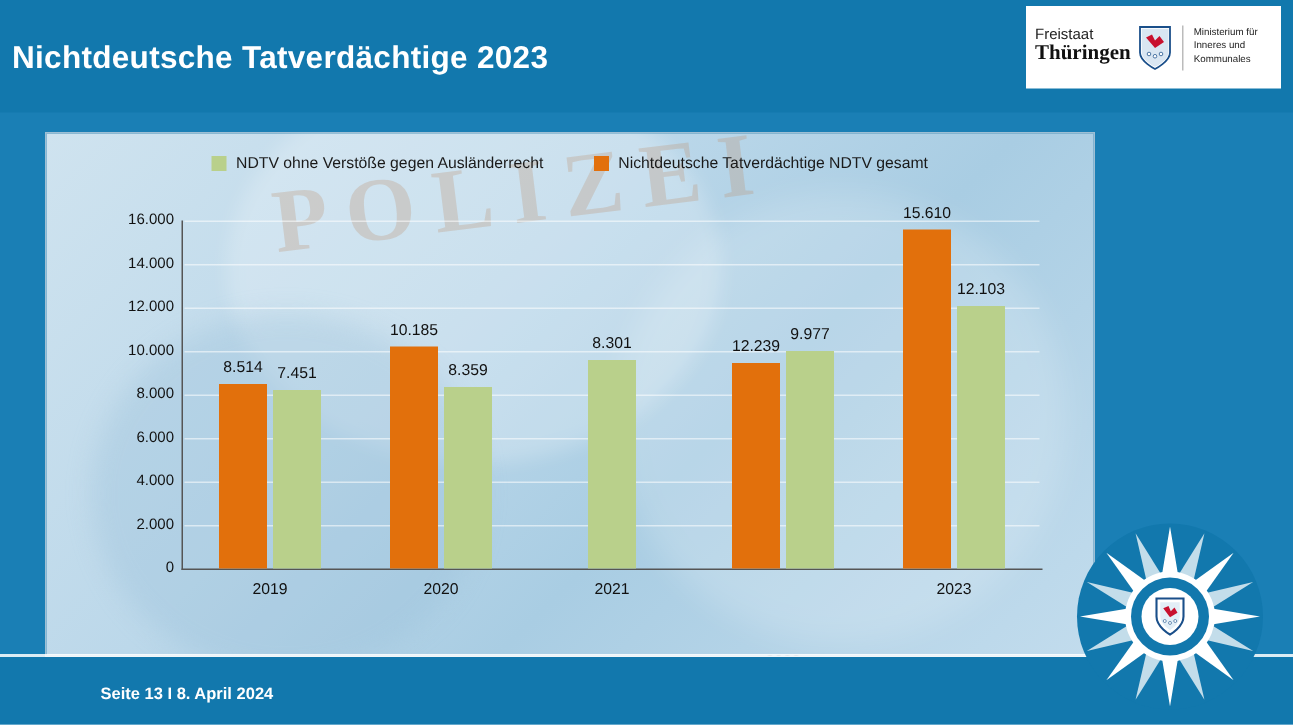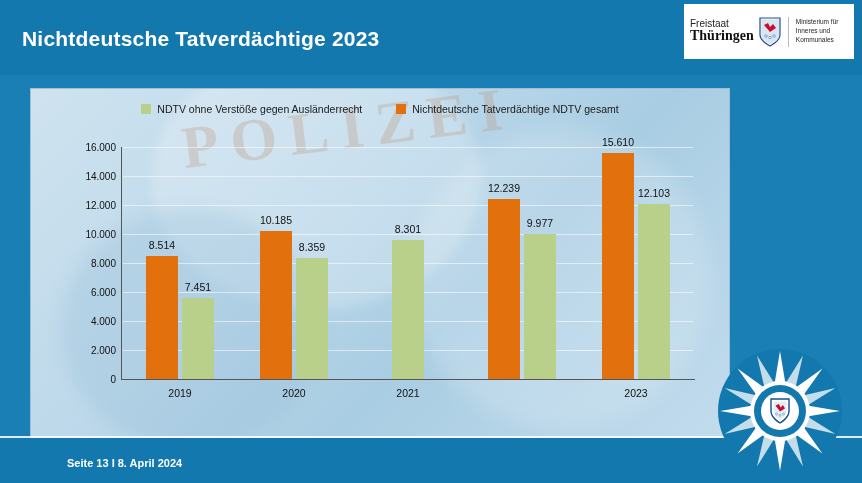--- a/index.html
+++ b/index.html
@@ -15,21 +15,21 @@
     overflow: hidden;
   }
   
   #header {
     position: absolute;
     left: 0; top: 0; width: 862px; height: 75px;
     background: #1278ad;
   }
   #page-title {
     position: absolute;
-    left: 22px; top: 27px;
+    left: 8px; top: 27px;
     color: #ffffff;
     font-size: 21px;
     font-weight: bold;
     letter-spacing: 0.2px;
     white-space: nowrap;
   }
   #logo-box {
     position: absolute;
     right: 8px; top: 4px;
     width: 170px; height: 55px;
@@ -222,42 +222,42 @@
         <div class="gridline" style="top: 58px;"></div>
         <div class="axis-label" style="top: 58px;">12.000</div>
         <div class="gridline" style="top: 29px;"></div>
         <div class="axis-label" style="top: 29px;">14.000</div>
         <div class="gridline" style="top: 0px;"></div>
         <div class="axis-label" style="top: 0px;">16.000</div>
         <div class="group" style="left: 0px; width: 114px; height: 232px;">
           <div class="bar" style="height: 123.453px; background: rgb(226, 112, 12);">
             <span class="bar-value">8.514</span>
           </div>
-          <div class="bar" style="height: 81px; background: rgb(185, 208, 139);">
+          <div class="bar" style="height: 119px; background: rgb(185, 208, 139);">
             <span class="bar-value">7.451</span>
           </div>
         </div>
         <div class="tick-label" style="left: 2px;">2019</div>
         <div class="group" style="left: 114px; width: 114px; height: 232px;">
           <div class="bar" style="height: 147.683px; background: rgb(226, 112, 12);">
             <span class="bar-value">10.185</span>
           </div>
           <div class="bar" style="height: 121.206px; background: rgb(185, 208, 139);">
             <span class="bar-value">8.359</span>
           </div>
         </div>
         <div class="tick-label" style="left: 116px;">2020</div>
         <div class="group" style="left: 228px; width: 114px; height: 232px;">
           <div class="bar" style="height: 139px; background: rgb(185, 208, 139);">
             <span class="bar-value">8.301</span>
           </div>
         </div>
         <div class="tick-label" style="left: 230px;">2021</div>
         <div class="group" style="left: 342px; width: 114px; height: 232px;">
-          <div class="bar" style="height: 180px; background: rgb(226, 112, 12);">
+          <div class="bar" style="height: 137px; background: rgb(226, 112, 12);">
             <span class="bar-value">12.239</span>
           </div>
           <div class="bar" style="height: 144.667px; background: rgb(185, 208, 139);">
             <span class="bar-value">9.977</span>
           </div>
         </div>
         <div class="tick-label" style="left: 344px; margin-top: 48px;">2022</div>
         <div class="group" style="left: 456px; width: 114px; height: 232px;">
           <div class="bar" style="height: 226.345px; background: rgb(226, 112, 12);">
             <span class="bar-value">15.610</span>

